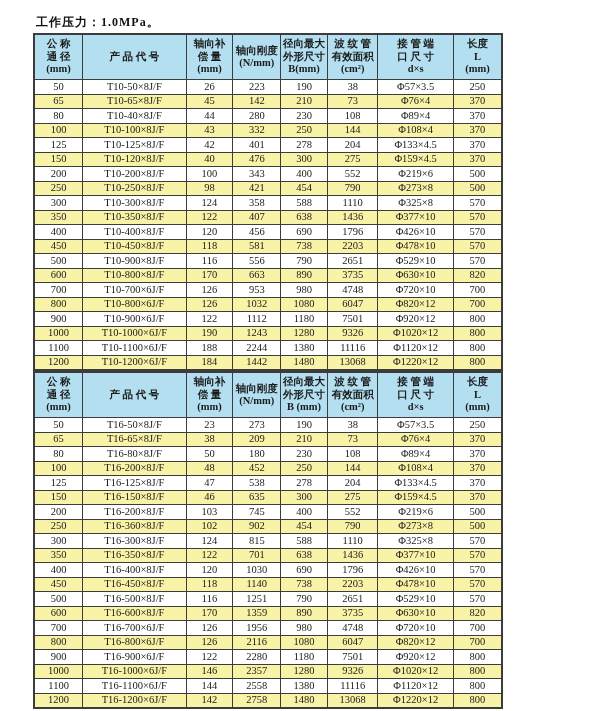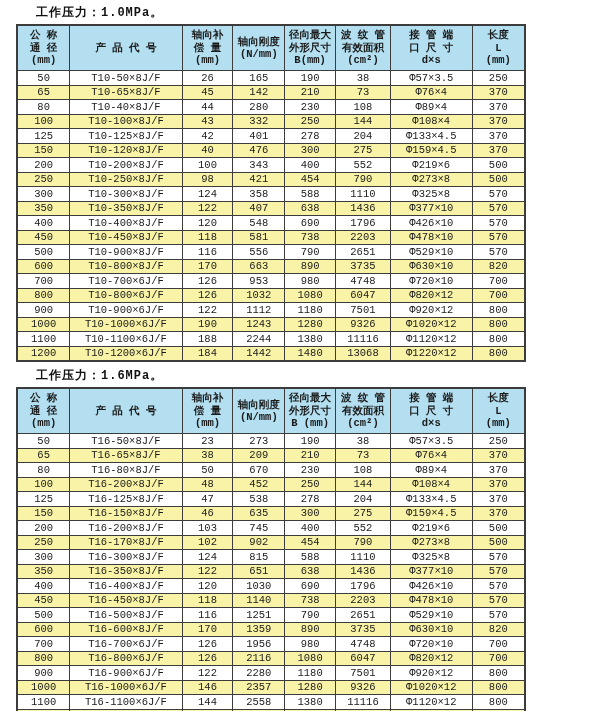--- a/index.html
+++ b/index.html
@@ -1,31 +1,31 @@
 <!DOCTYPE html>
 <html><head>
 <meta charset="utf-8">
 <style>
   html,body{margin:0;padding:0;background:#ffffff;}
   .page{
     width:600px;height:711px;background:#ffffff;
-    font-family:Liberation Mono, monospace;
+    font-family:Liberation Serif, serif;
     color:#1a1a1a;overflow:hidden;box-sizing:border-box;
-    padding-top:3px;
+    padding-top:12px;
   }
   .section{margin:0;}
   .tbl-title{
     margin:2px 0 3px 36px;
     font-size:12px;font-weight:bold;color:#111;
     letter-spacing:1px;line-height:16px;
   }
   .section + .section .tbl-title{margin-top:6px;}
   table.spec{
     border-collapse:collapse;table-layout:fixed;
-    width:510px;margin-left:16px;
+    width:470px;margin-left:33px;
     border:2px solid #3c3c3c;
   }
   table.spec th, table.spec td{
     border:1px solid #3c3c3c;
     padding:0 1px;margin:0;
     text-align:center;vertical-align:middle;
     font-size:10.5px;line-height:12px;
     overflow:hidden;white-space:nowrap;
   }
   table.spec th{
@@ -97,21 +97,21 @@
               <span class="hline">L</span>
               <span class="hline">(mm)</span>
             </th>
           </tr>
         </thead>
       <tbody>
           <tr class="plain">
             <td>50</td>
             <td class="code-cell">T10-50×8J/F</td>
             <td>26</td>
-            <td>165</td>
+            <td>223</td>
             <td>190</td>
             <td>38</td>
             <td>Φ57×3.5</td>
             <td>250</td>
           </tr>
           <tr class="stripe">
             <td>65</td>
             <td class="code-cell">T10-65×8J/F</td>
             <td>45</td>
             <td>142</td>
@@ -197,21 +197,21 @@
             <td>407</td>
             <td>638</td>
             <td>1436</td>
             <td>Φ377×10</td>
             <td>570</td>
           </tr>
           <tr class="plain">
             <td>400</td>
             <td class="code-cell">T10-400×8J/F</td>
             <td>120</td>
-            <td>548</td>
+            <td>456</td>
             <td>690</td>
             <td>1796</td>
             <td>Φ426×10</td>
             <td>570</td>
           </tr>
           <tr class="stripe">
             <td>450</td>
             <td class="code-cell">T10-450×8J/F</td>
             <td>118</td>
             <td>581</td>
@@ -298,21 +298,20 @@
             <td>1480</td>
             <td>13068</td>
             <td>Φ1220×12</td>
             <td>800</td>
           </tr>
         </tbody>
     </table>
   </div>
 
   <div class="section">
-    <div class="tbl-title">工作压力：1.6MPa。</div>
     <table class="spec">
       <colgroup>
           <col style="width: 10.4%;">
           <col style="width: 22.1%;">
           <col style="width: 10%;">
           <col style="width: 10.2%;">
           <col style="width: 10%;">
           <col style="width: 10.8%;">
           <col style="width: 16.1%;">
           <col style="width: 10.4%;">
@@ -376,21 +375,21 @@
             <td>209</td>
             <td>210</td>
             <td>73</td>
             <td>Φ76×4</td>
             <td>370</td>
           </tr>
           <tr class="plain">
             <td>80</td>
             <td class="code-cell">T16-80×8J/F</td>
             <td>50</td>
-            <td>670</td>
+            <td>180</td>
             <td>230</td>
             <td>108</td>
             <td>Φ89×4</td>
             <td>370</td>
           </tr>
           <tr class="stripe">
             <td>100</td>
             <td class="code-cell">T16-200×8J/F</td>
             <td>48</td>
             <td>452</td>
@@ -424,21 +423,21 @@
             <td class="code-cell">T16-200×8J/F</td>
             <td>103</td>
             <td>745</td>
             <td>400</td>
             <td>552</td>
             <td>Φ219×6</td>
             <td>500</td>
           </tr>
           <tr class="stripe">
             <td>250</td>
-            <td class="code-cell">T16-170×8J/F</td>
+            <td class="code-cell">T16-360×8J/F</td>
             <td>102</td>
             <td>902</td>
             <td>454</td>
             <td>790</td>
             <td>Φ273×8</td>
             <td>500</td>
           </tr>
           <tr class="plain">
             <td>300</td>
             <td class="code-cell">T16-300×8J/F</td>
@@ -446,21 +445,21 @@
             <td>815</td>
             <td>588</td>
             <td>1110</td>
             <td>Φ325×8</td>
             <td>570</td>
           </tr>
           <tr class="stripe">
             <td>350</td>
             <td class="code-cell">T16-350×8J/F</td>
             <td>122</td>
-            <td>651</td>
+            <td>701</td>
             <td>638</td>
             <td>1436</td>
             <td>Φ377×10</td>
             <td>570</td>
           </tr>
           <tr class="plain">
             <td>400</td>
             <td class="code-cell">T16-400×8J/F</td>
             <td>120</td>
             <td>1030</td>

